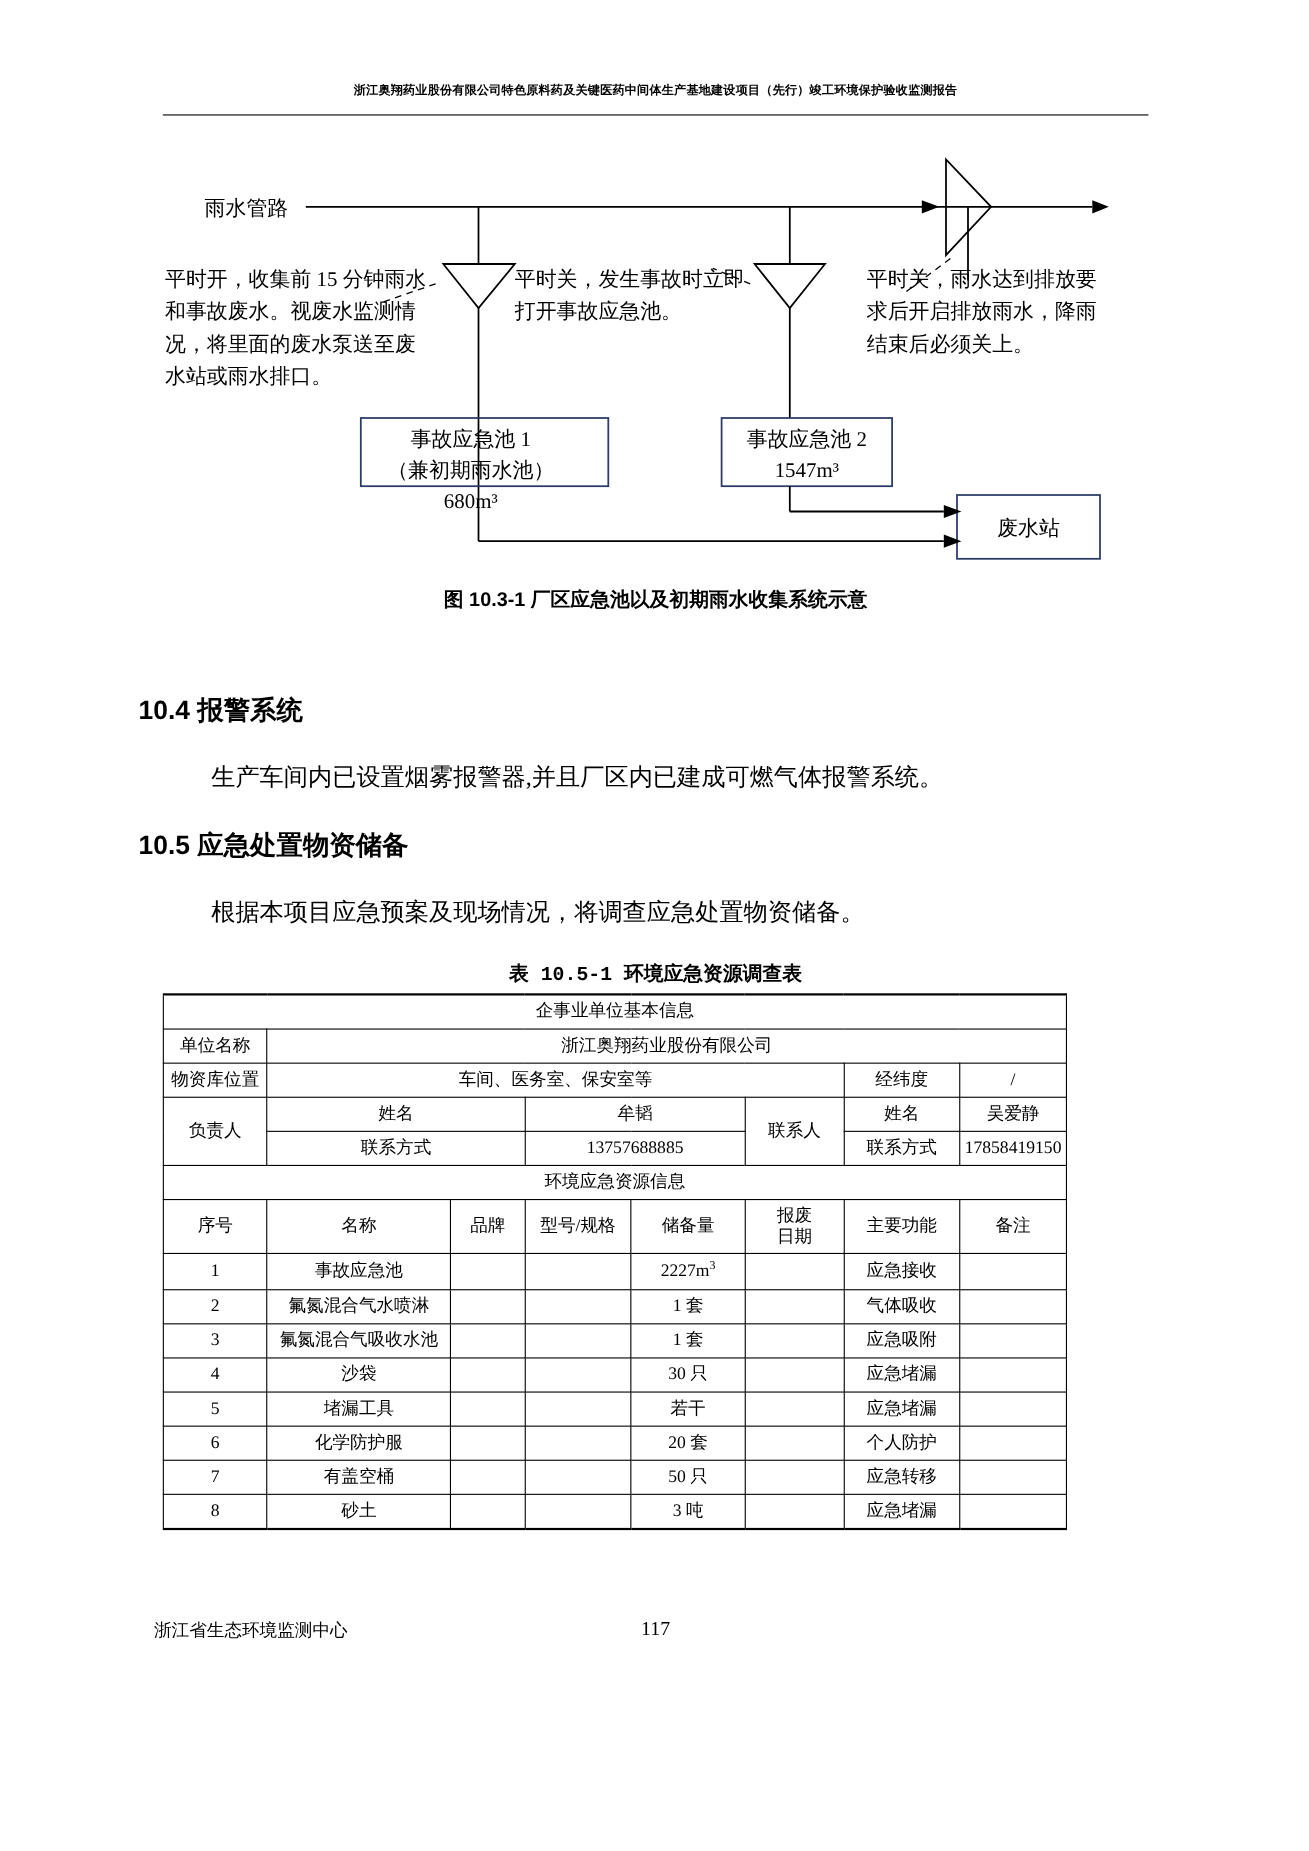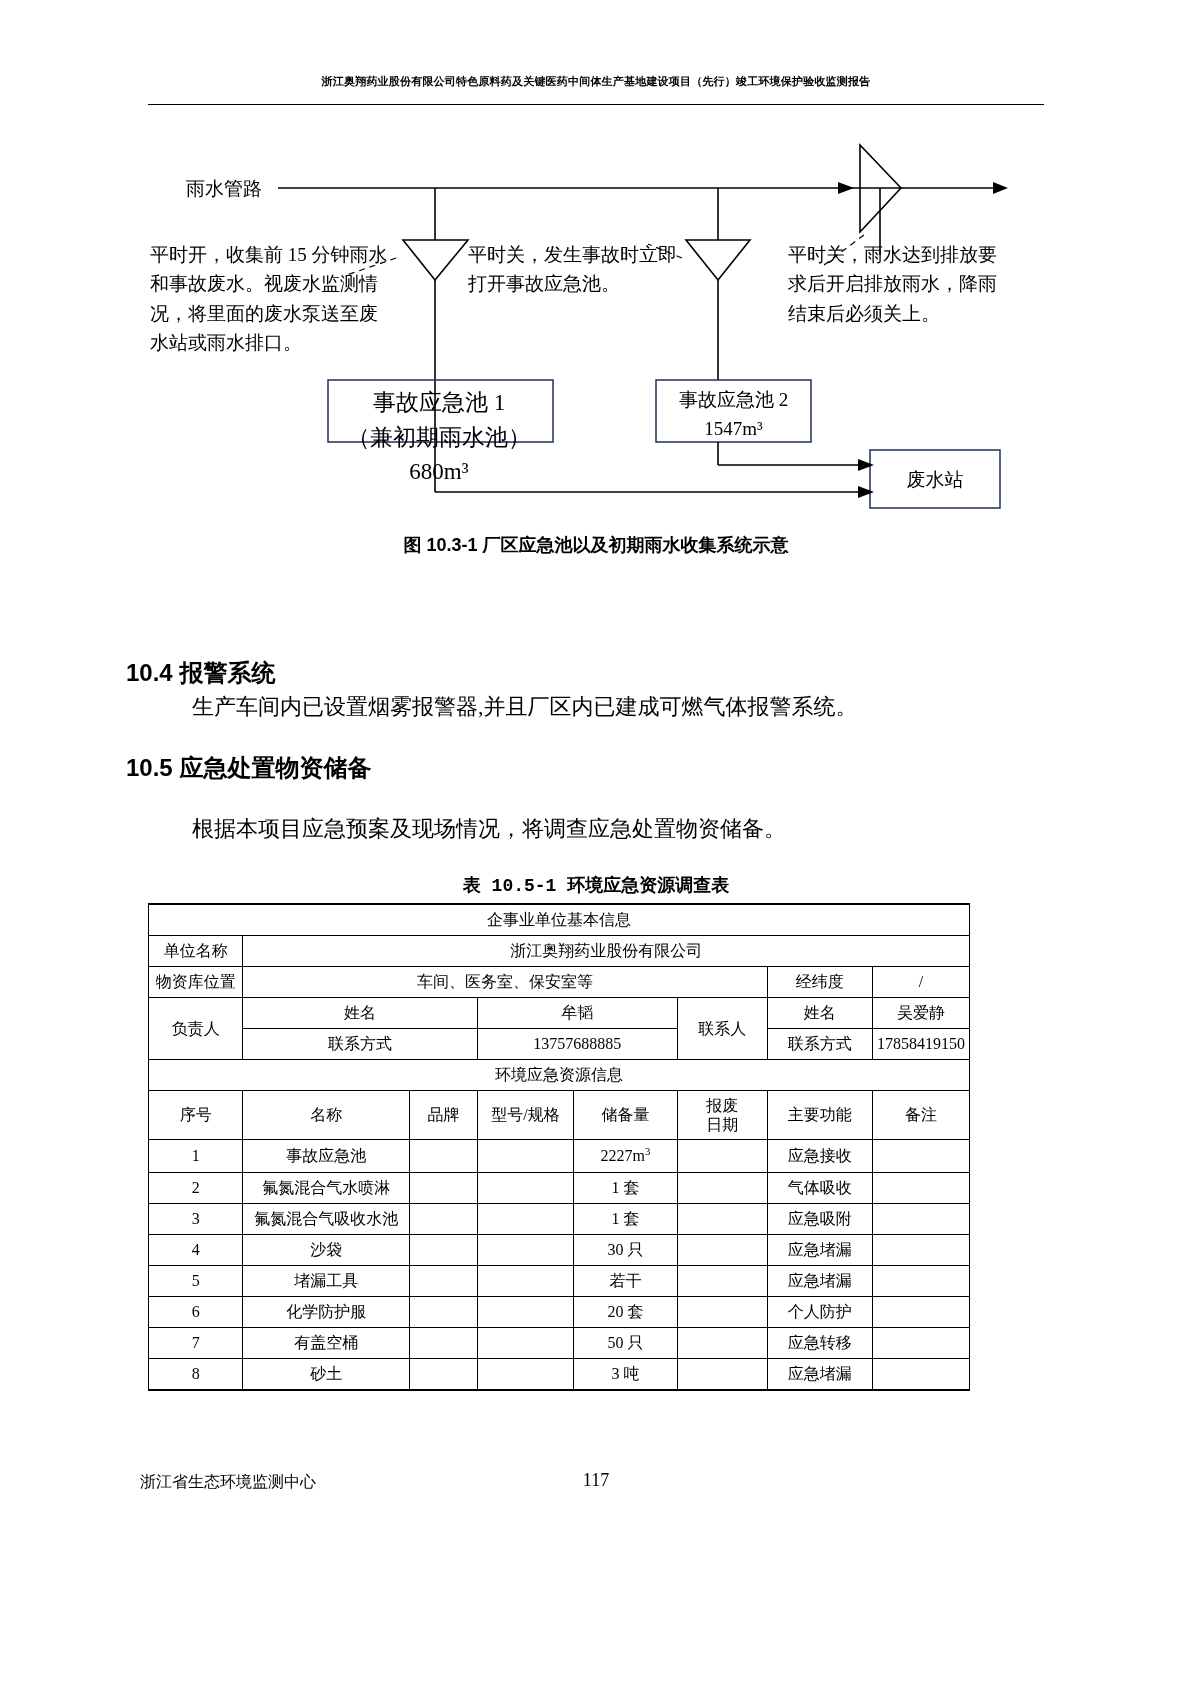--- a/index.html
+++ b/index.html
@@ -110,36 +110,36 @@
     </svg>
 
     <div style="position:absolute;left:38px;top:36px;font-size:19px;">雨水管路</div>
 
     <div style="position:absolute;left:2px;top:100px;width:238px;font-size:19px;line-height:1.55;">平时开，收集前 15 分钟雨水和事故废水。视废水监测情况，将里面的废水泵送至废水站或雨水排口。</div>
 
     <div style="position:absolute;left:640px;top:100px;width:218px;font-size:19px;line-height:1.55;">平时关，雨水达到排放要求后开启排放雨水，降雨结束后必须关上。</div>
 
     <div style="position:absolute;left:320px;top:100px;width:215px;font-size:19px;line-height:1.55;">平时关，发生事故时立即打开事故应急池。</div>
 
-    <div style="position:absolute;left:195px;top:246px;width:192px;text-align:center;font-size:23px;line-height:1.5;">
+    <div style="position:absolute;left:184px;top:246px;width:192px;text-align:center;font-size:19px;line-height:1.5;">
       <div>事故应急池 1</div>
       <div>（兼初期雨水池）680m³</div>
     </div>
 
     <div style="position:absolute;left:508px;top:246px;width:155px;text-align:center;font-size:19px;line-height:1.5;">
       <div>事故应急池 2</div>
       <div>1547m³</div>
     </div>
 
     <div style="position:absolute;left:722px;top:327px;width:130px;text-align:center;font-size:19px;">废水站</div>
   </div>
 
   <div class="fig-cap">图 10.3-1 厂区应急池以及初期雨水收集系统示意</div>
 
-  <div class="h2" style="top:630px;margin-top:27px;">10.4 报警系统</div>
+  <div class="h2" style="top:630px;">10.4 报警系统</div>
   <div class="para" style="top:690px;">生产车间内已设置烟雾报警器,并且厂区内已建成可燃气体报警系统。</div>
 
   <div class="h2" style="top:752px;">10.5 应急处置物资储备</div>
   <div class="para" style="top:812px;">根据本项目应急预案及现场情况，将调查应急处置物资储备。</div>
 
   <div class="tbl-cap" style="top:873px;">表 10.5-1 环境应急资源调查表</div>
 
   <div class="tbl-wrap">
     <table class="t">
       <tbody>

